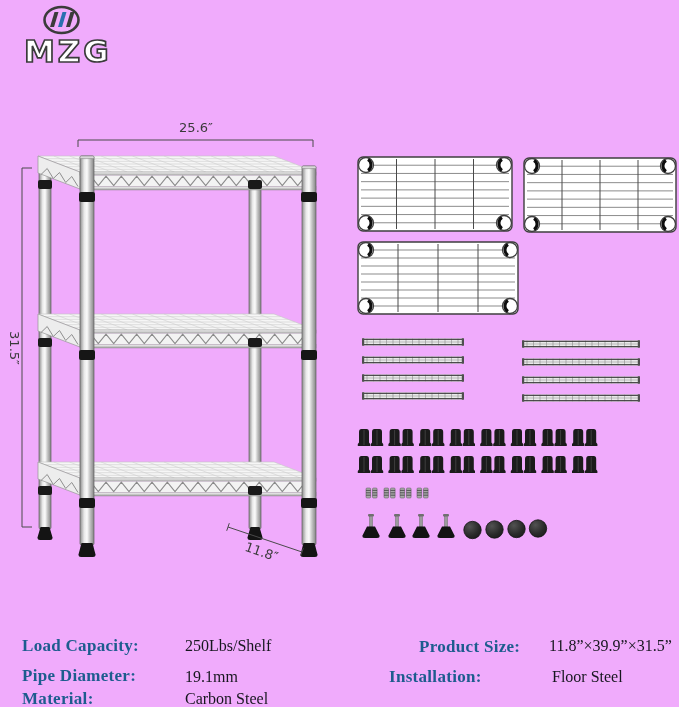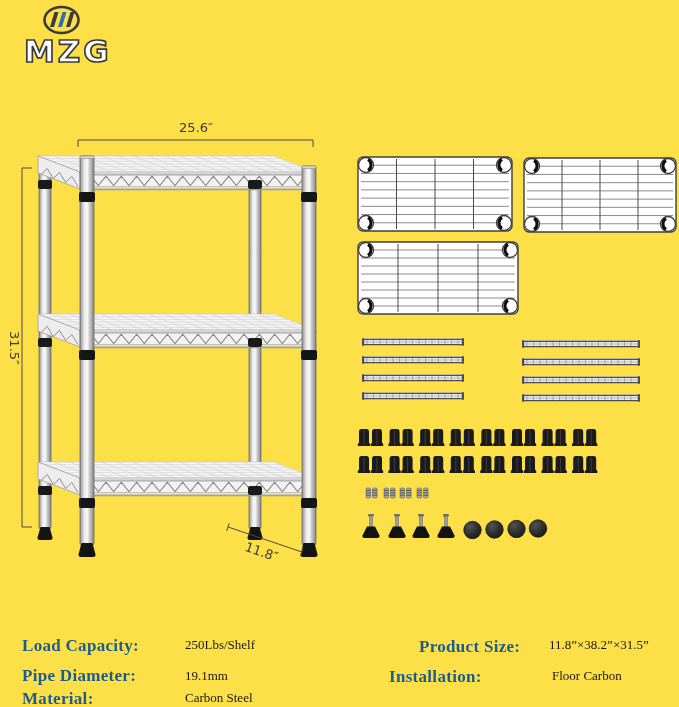--- a/index.html
+++ b/index.html
@@ -1,26 +1,26 @@
 <!DOCTYPE html>
 <html style="--label-blue: #1d5c8e; --value-dark: #17171f;"><head>
 <meta charset="utf-8">
 <style>
   html,body{margin:0;padding:0;background:#fff;}
-  .page{position:relative;width:679px;height:707px;background:#fde047;overflow:hidden;
+  .page{position:relative;width:679px;height:707px;background:#f0abfc;overflow:hidden;
         font-family:"Liberation Serif",serif;}
   svg text{user-select:none;}
   .dim{stroke:#4a4a4a;stroke-width:1;fill:none;}
   .dimtext{font-family:"DejaVu Sans",sans-serif;font-size:13px;fill:#3a3a3a;}
   .wordmark{font-family:"DejaVu Sans",sans-serif;font-weight:bold;font-size:31px;
             letter-spacing:3px;fill:#ffffff;stroke:#3b3b3b;stroke-width:1.7px;}
   .spec-label{position:absolute;font-weight:bold;font-size:17px;
               color:var(--label-blue,#1d5c8e);font-family:"Liberation Serif",serif;
               letter-spacing:.3px;white-space:nowrap;}
-  .spec-value{position:absolute;font-size:13px;color:var(--value-dark,#17171f);
+  .spec-value{position:absolute;font-size:16px;color:var(--value-dark,#17171f);
               font-family:"Liberation Serif",serif;white-space:nowrap;}
 </style>
 </head>
 <body>
 
 <div class="page">
 
   <svg id="diagram" width="679" height="612" viewBox="0 0 679 612">
     <defs>
       <linearGradient id="chromeH" x1="0" y1="0" x2="1" y2="0">
@@ -533,17 +533,17 @@
 
   
   <div class="specs">
     <span class="spec-label" style="left:22px;top:636px">Load Capacity:</span>
     <span class="spec-value" style="left:185px;top:637px">250Lbs/Shelf</span>
     <span class="spec-label" style="left:22px;top:666px">Pipe Diameter:</span>
     <span class="spec-value" style="left:185px;top:668px">19.1mm</span>
     <span class="spec-label" style="left:22px;top:689px">Material:</span>
     <span class="spec-value" style="left:185px;top:690px">Carbon Steel</span>
     <span class="spec-label" style="left:419px;top:637px">Product Size:</span>
-    <span class="spec-value" style="left:549px;top:637px">11.8”×38.2”×31.5”</span>
+    <span class="spec-value" style="left:549px;top:637px">11.8”×39.9”×31.5”</span>
     <span class="spec-label" style="left:389px;top:667px">Installation:</span>
-    <span class="spec-value" style="left:552px;top:668px">Floor Carbon</span>
+    <span class="spec-value" style="left:552px;top:668px">Floor Steel</span>
   </div>
 </div>
 
 </body></html>

